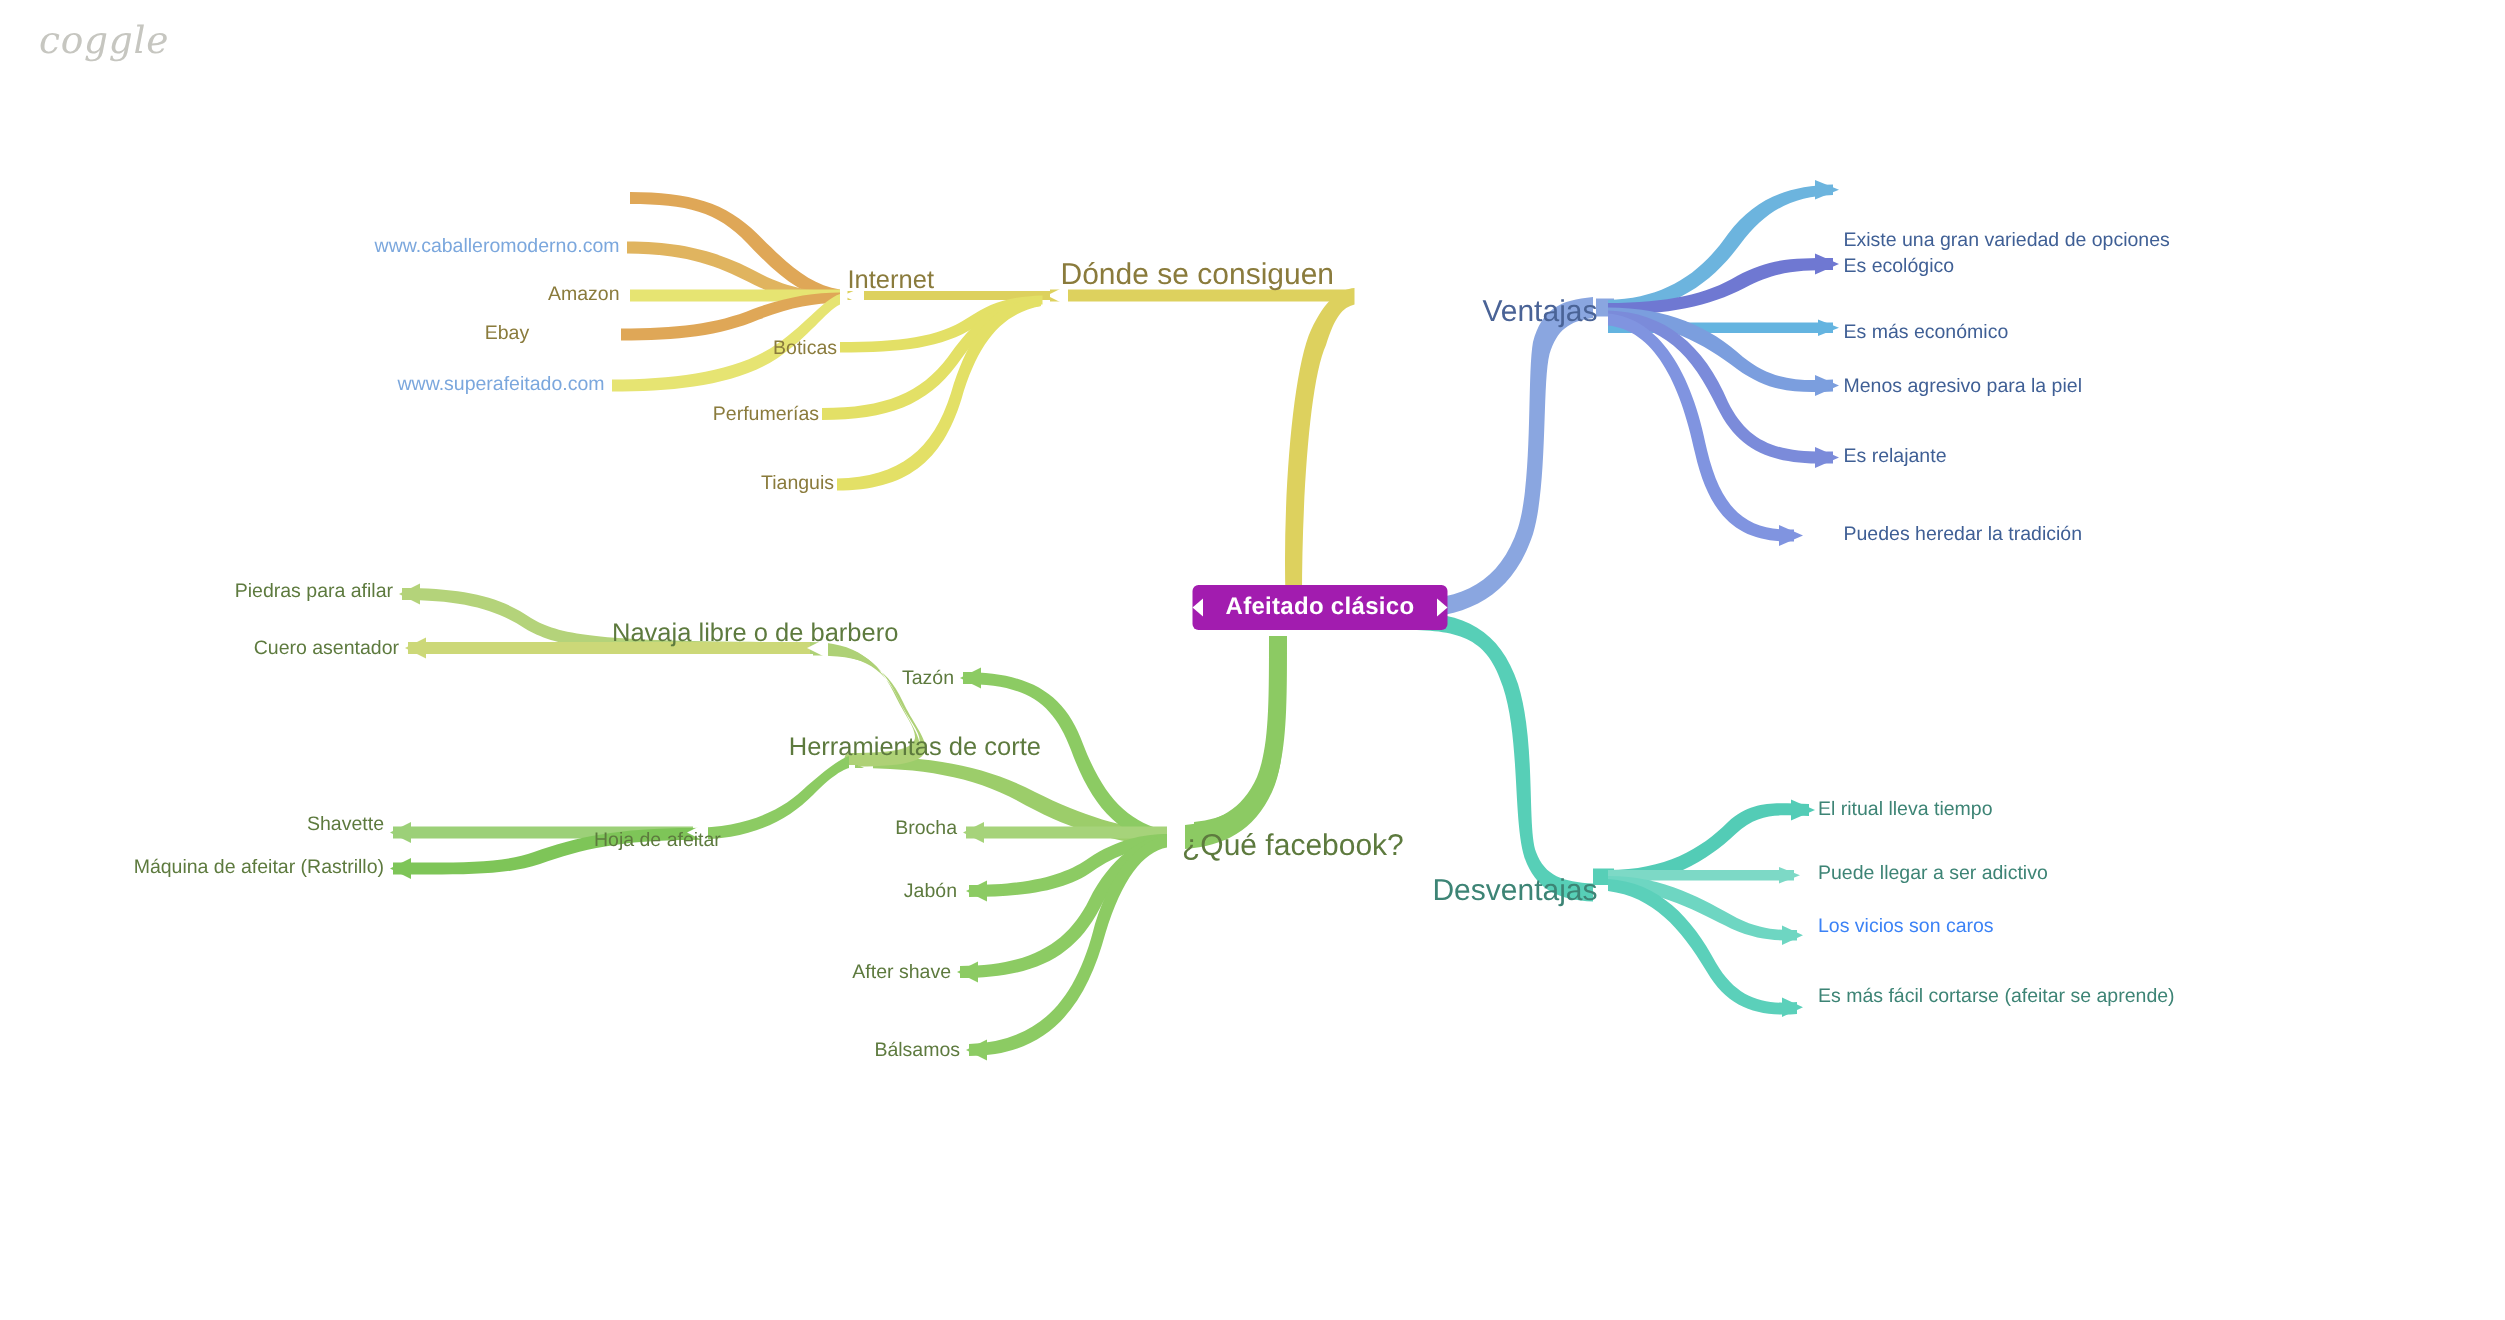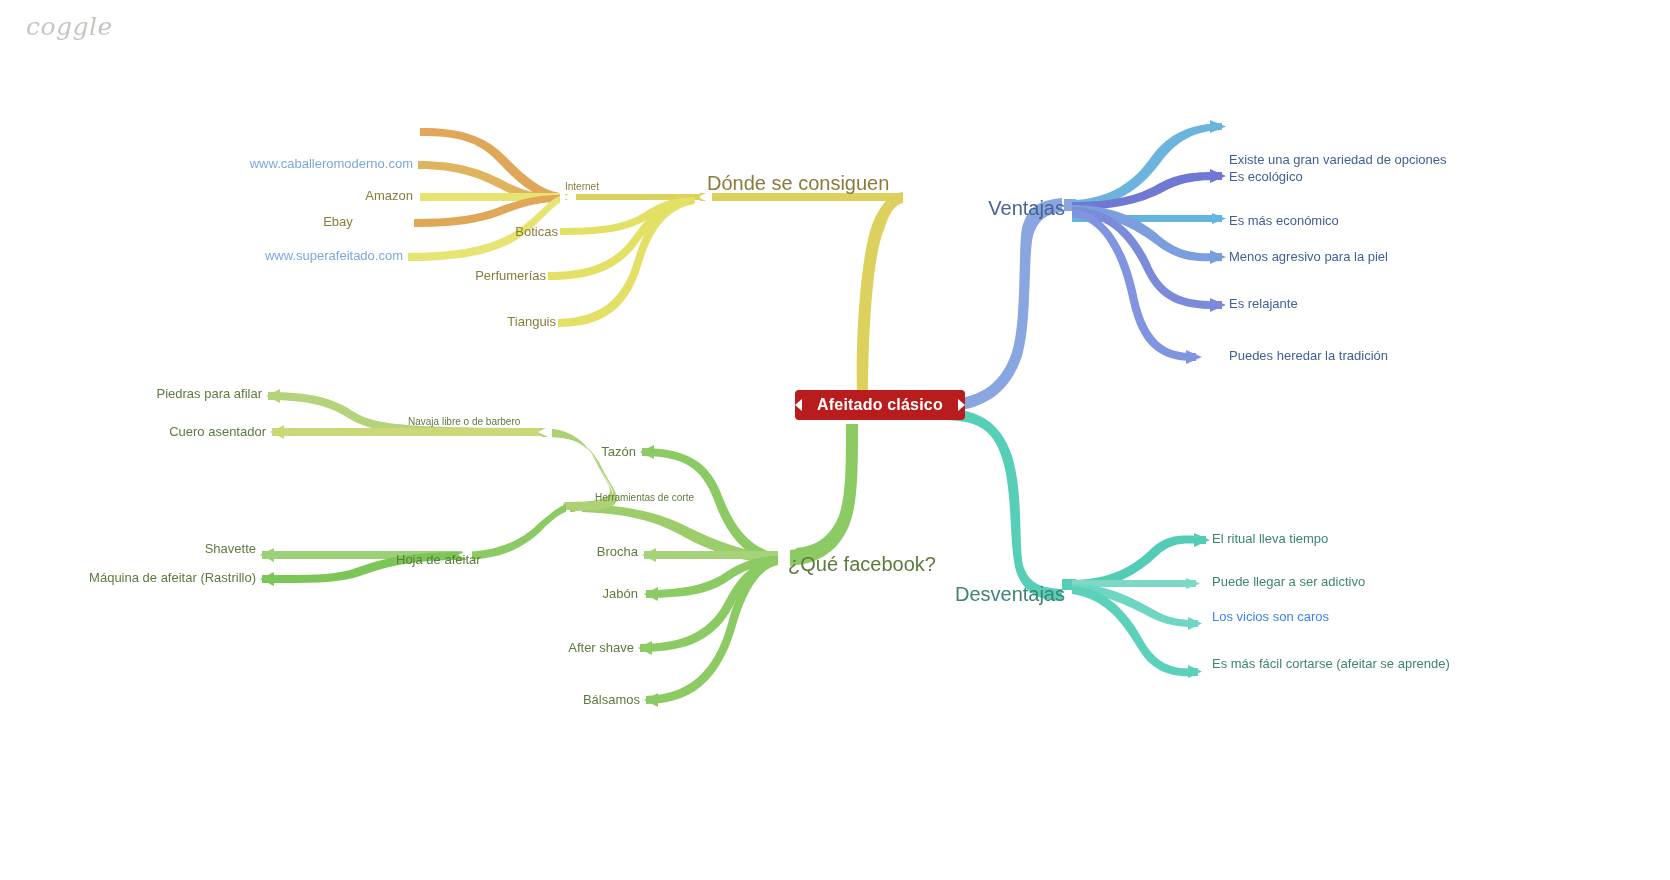--- a/index.html
+++ b/index.html
@@ -42,21 +42,21 @@
   }
 
   
   #root-node {
     position: absolute;
     display: flex;
     align-items: center;
     justify-content: center;
     height: 30px;
     padding: 0 22px;
-    background: #b91c1c;
+    background: #a21caf;
     border-radius: 4px;
     color: #ffffff;
     font-size: 16px;
     font-weight: bold;
     white-space: nowrap;
     letter-spacing: 0.2px;
     z-index: 40;
     cursor: default;
   }
   
@@ -83,21 +83,21 @@
   
   .node {
     position: absolute;
     white-space: nowrap;
     font-size: 13px;
     line-height: 15px;
     z-index: 30;
     cursor: default;
   }
   .node.big { font-size: 20px; line-height: 19px; }
-  .node.mid { font-size: 10px; line-height: 17px; }
+  .node.mid { font-size: 17px; line-height: 17px; }
   .node.right-anchor { text-align: right; }
   .node.left-anchor  { text-align: left; }
   .node .sub {
     display: block;
     font-size: 12.5px;
     line-height: 15px;
   }
   .link-text { color: #7ba7dd; }
 </style>
 </head>

